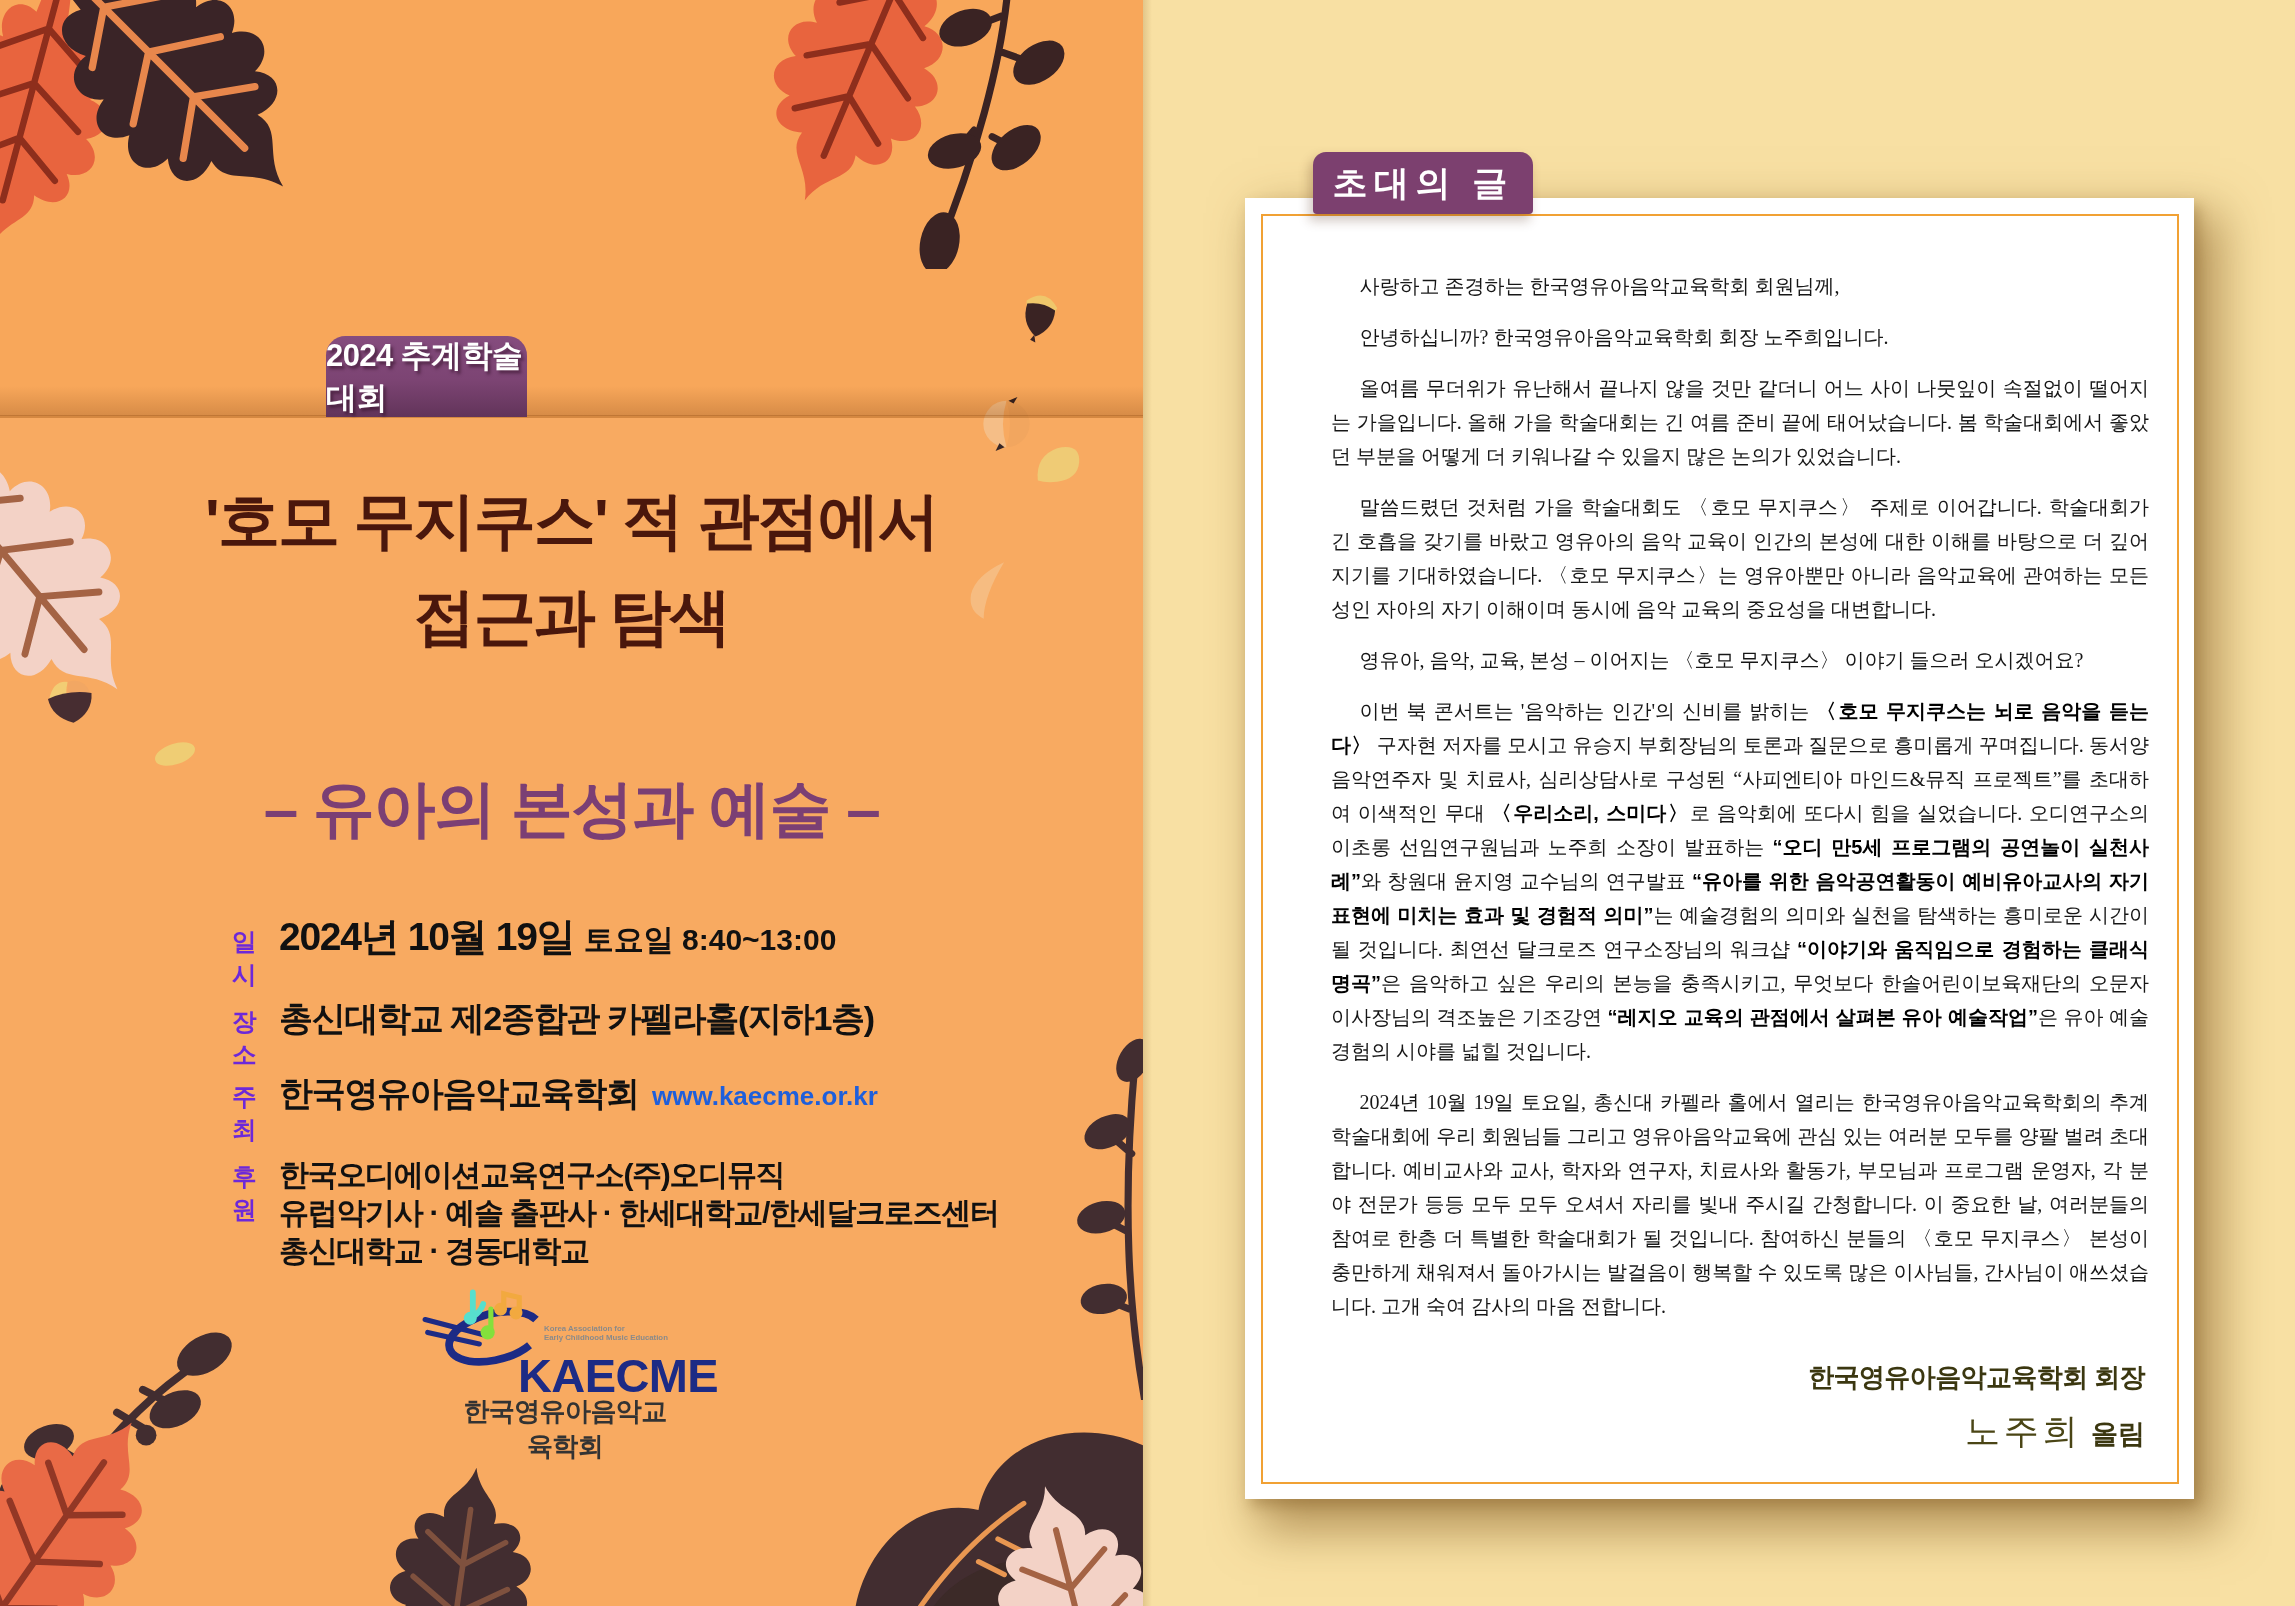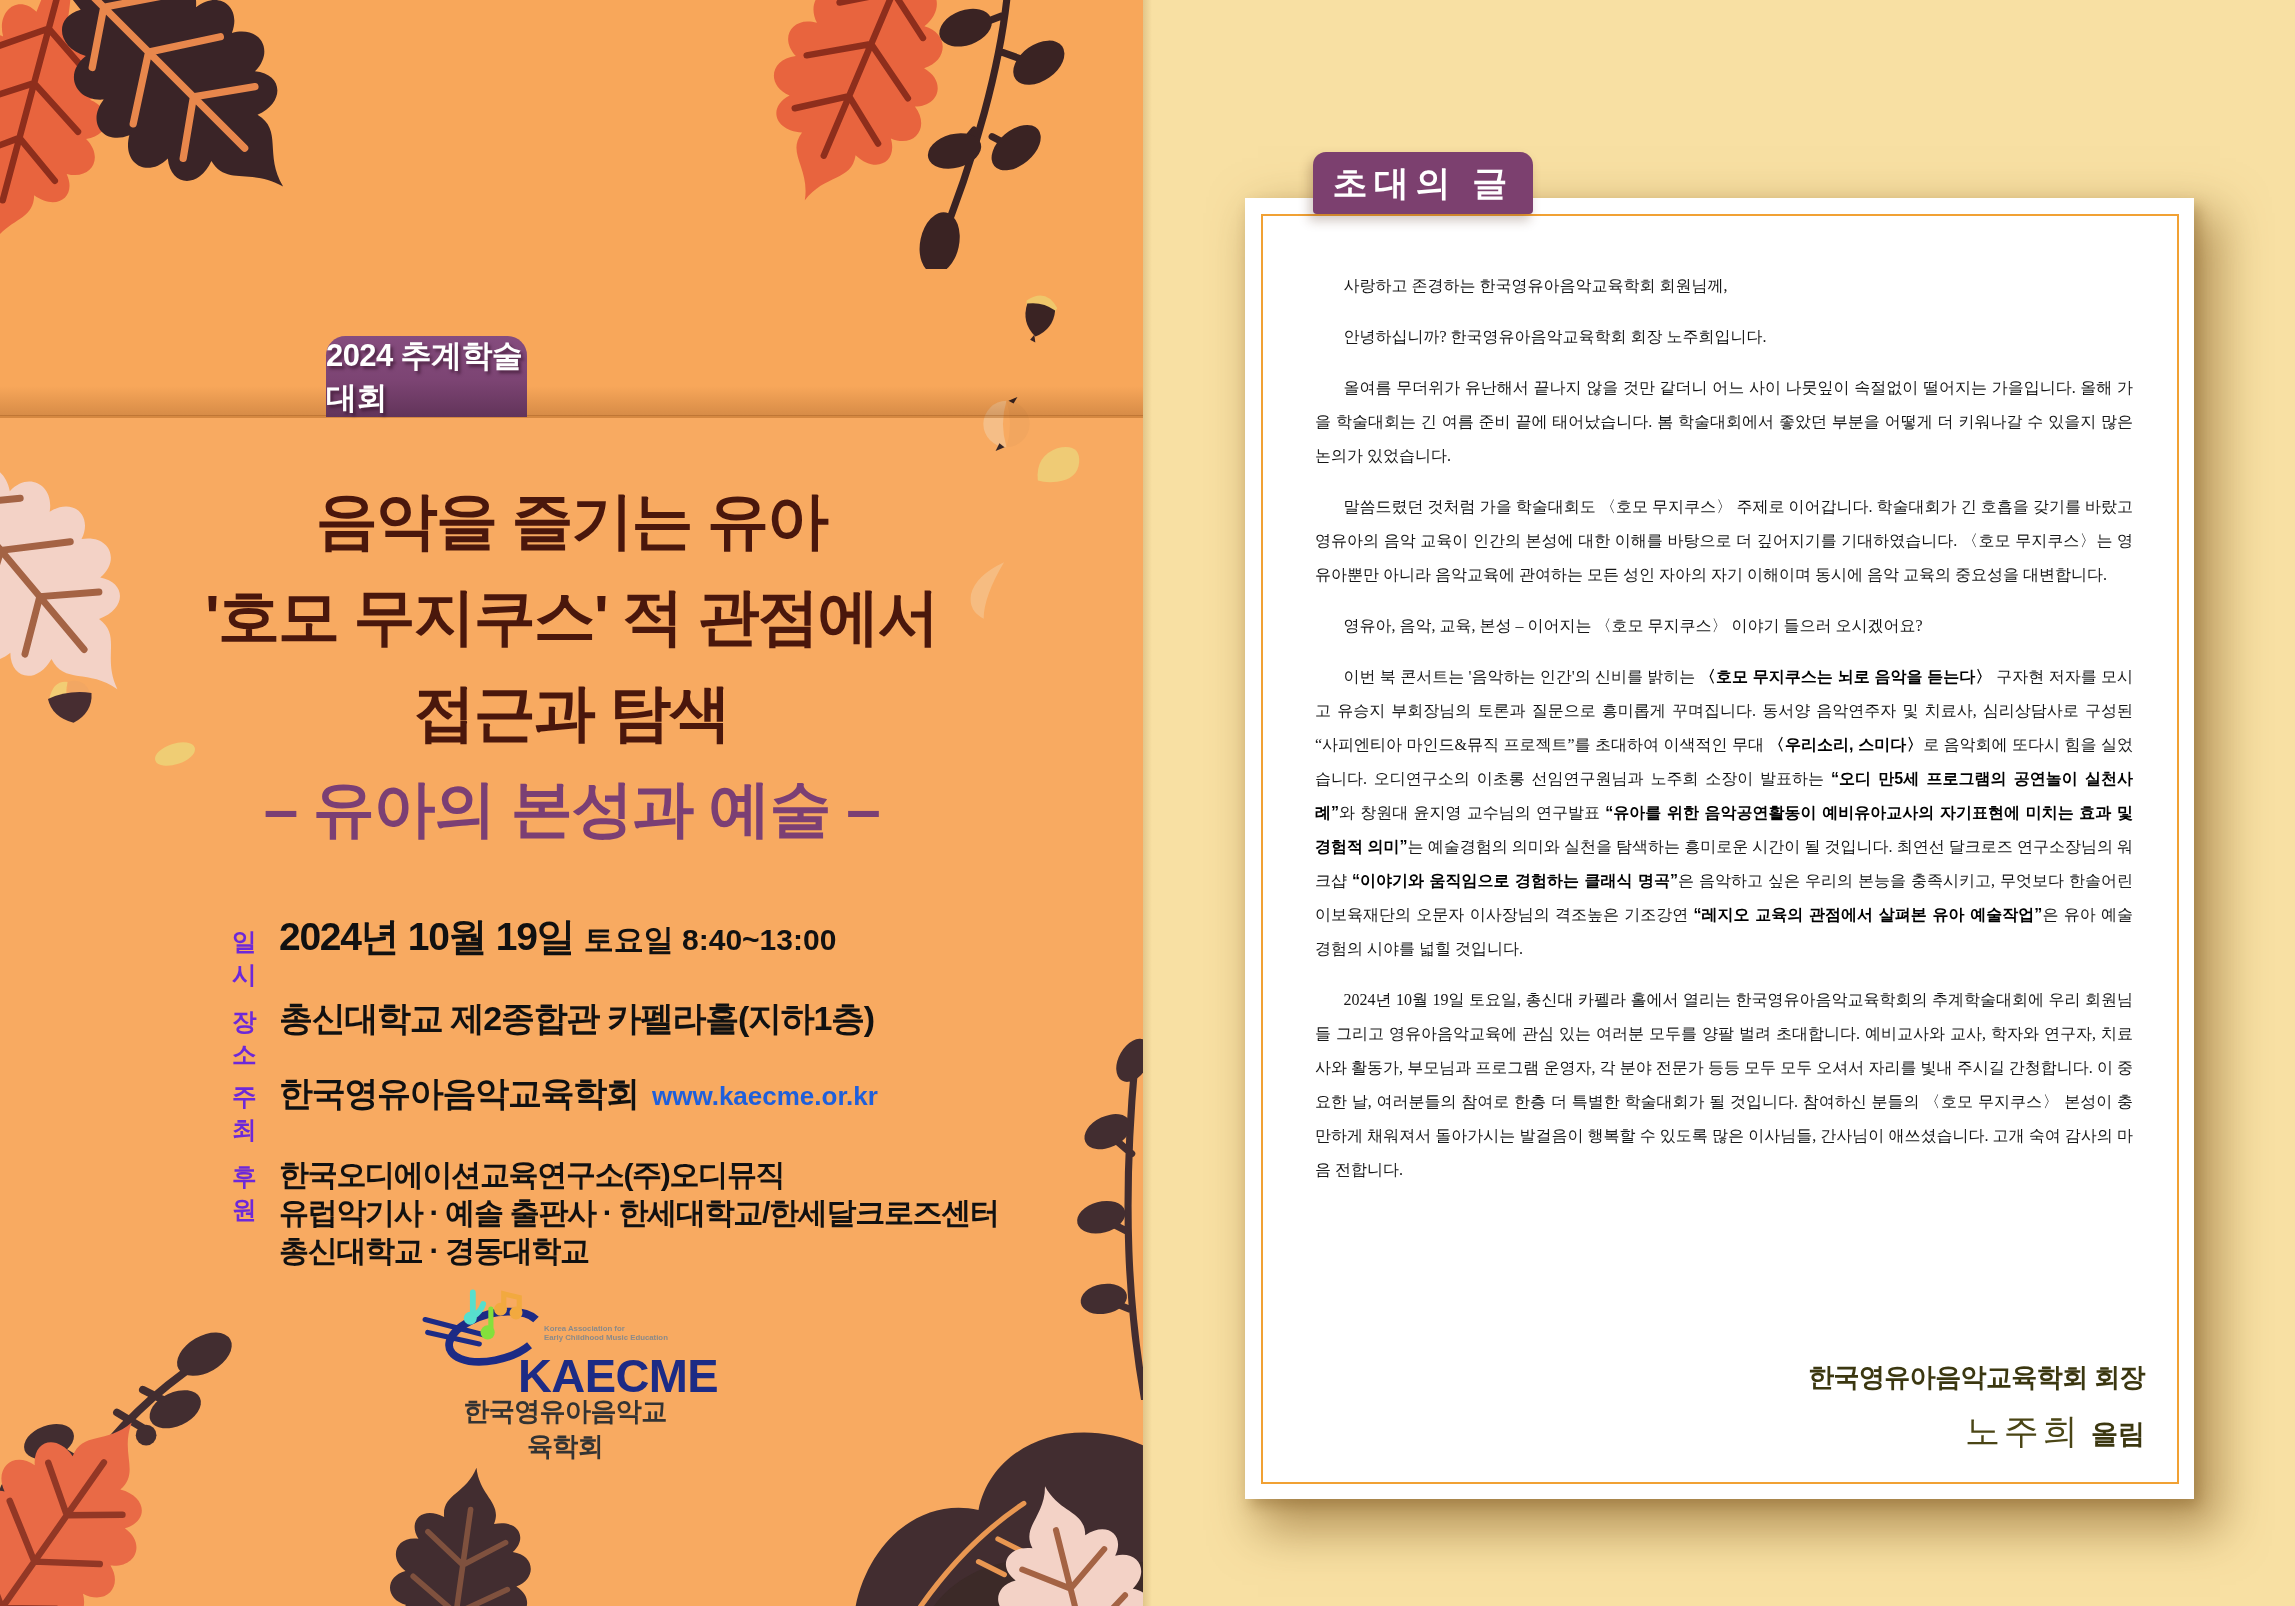--- a/index.html
+++ b/index.html
@@ -50,22 +50,22 @@
     background:linear-gradient(to right,rgba(120,80,25,0.18),rgba(120,80,25,0));}
   .page{position:absolute;left:102px;top:198px;width:949px;height:1301px;background:#FFFFFF;
     box-shadow:19.4px 23px 45px 7.8px rgba(125,85,30,0.55), 5.2px 6.5px 13px rgba(120,80,25,0.35);}
   .page-border{position:absolute;left:15.5px;top:15.5px;right:15.5px;bottom:15.5px;
     border:2.6px solid #F1A134;}
   .letter-badge{position:absolute;left:170px;top:152px;width:220px;height:62px;background:#7C406F;
     border-radius:13px 13px 3.9px 3.9px;display:flex;align-items:center;justify-content:center;
     box-shadow:-3.9px 6.5px 10.4px rgba(80,40,20,0.25);}
   .letter-badge span{color:#fff;font-size:35px;letter-spacing:6.5px;font-weight:700;
     font-family:"Liberation Serif","DejaVu Serif",serif;}
-  .letter-text{position:absolute;left:70px;top:71px;width:818px;
-    font-family:"Liberation Serif","DejaVu Serif",serif;font-size:16px;line-height:34px;
+  .letter-text{position:absolute;left:86px;top:71px;width:818px;
+    font-family:"Liberation Serif","DejaVu Serif",serif;font-size:20px;line-height:34px;
     color:#161616;text-align:justify;}
   .letter-text p{margin:0 0 17px 0;text-indent:28.5px;}
   .letter-text b{font-family:"Liberation Sans","DejaVu Sans",sans-serif;font-weight:700;color:#000;}
   .signature{position:absolute;right:49px;top:1162px;text-align:right;color:#3B3710;}
   .sig-role{font-size:26px;font-weight:800;letter-spacing:-0.6px;}
   .sig-name{margin-top:13px;}
   .sig-nm{font-family:"Liberation Serif","DejaVu Serif",serif;font-size:35px;font-weight:400;color:#4A4515;letter-spacing:3.9px;}
   .sig-sfx{font-size:27px;font-weight:800;margin-left:6.5px;text-align:right;}
   .hidden-defs{position:absolute;width:0;height:0;overflow:hidden;}
 </style>
@@ -172,21 +172,20 @@
 
     <div class="fold-shadow"></div>
     <div class="fold-line"></div>
     <div class="fold-below"></div>
 
     <div class="poster-badge">
       <span>2024 추계학술대회</span>
     </div>
 
     <h1 class="poster-title" id="poster-title">
-        <div>음악을 즐기는 유아</div>
         <div>'호모 무지쿠스' 적 관점에서</div>
         <div>접근과 탐색</div>
       </h1>
     <div class="poster-subtitle">– 유아의 본성과 예술 –</div>
 
     <div class="info">
       <div class="info-row row-date">
         <span class="ilabel">일시</span>
         <span class="ival">
           <span class="big">2024년 10월 19일</span>

